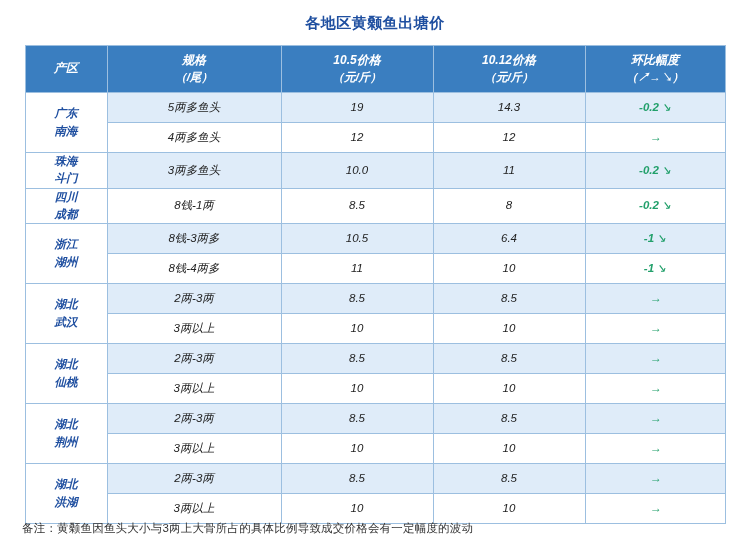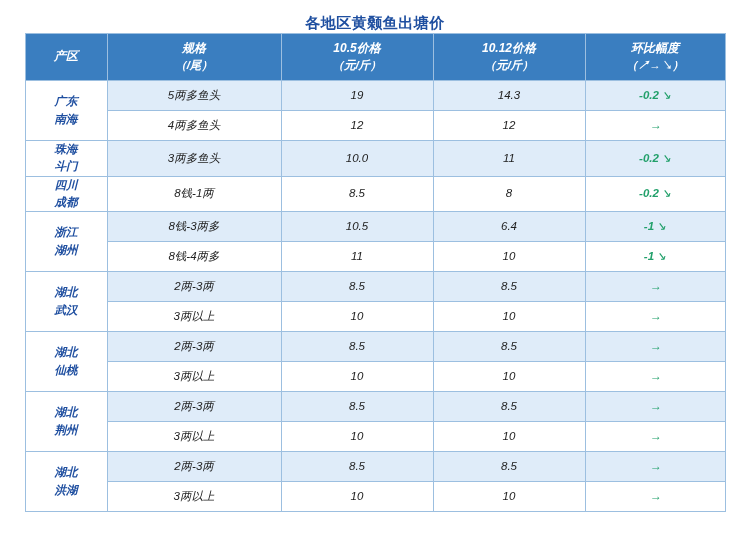--- a/index.html
+++ b/index.html
@@ -19,21 +19,21 @@
     height: 552px;
     position: relative;
     box-sizing: border-box;
   }
   .title {
     text-align: center;
     color: #1f4fa0;
     font-size: 15px;
     font-weight: bold;
     padding-top: 14px;
-    padding-bottom: 0;
+    padding-bottom: 12px;
     letter-spacing: 0.5px;
   }
   table.price-table {
     border-collapse: collapse;
     margin: 0 auto;
     width: 700px;
     table-layout: fixed;
     font-size: 11.5px;
     font-style: italic;
   }
@@ -259,14 +259,15 @@
         </tr>
         <tr class="row-a">
           <td class="cell">3两以上</td>
           <td class="cell">10</td>
           <td class="cell">10</td>
           <td class="cell change flat"><span></span><span class="arrow">→</span></td>
         </tr>
       </tbody>
   </table>
 
+  <div class="note">备注：黄颡鱼因鱼头大小与3两上大骨所占的具体比例导致成交价格会有一定幅度的波动</div>
 
 </div>
 
 </body></html>

